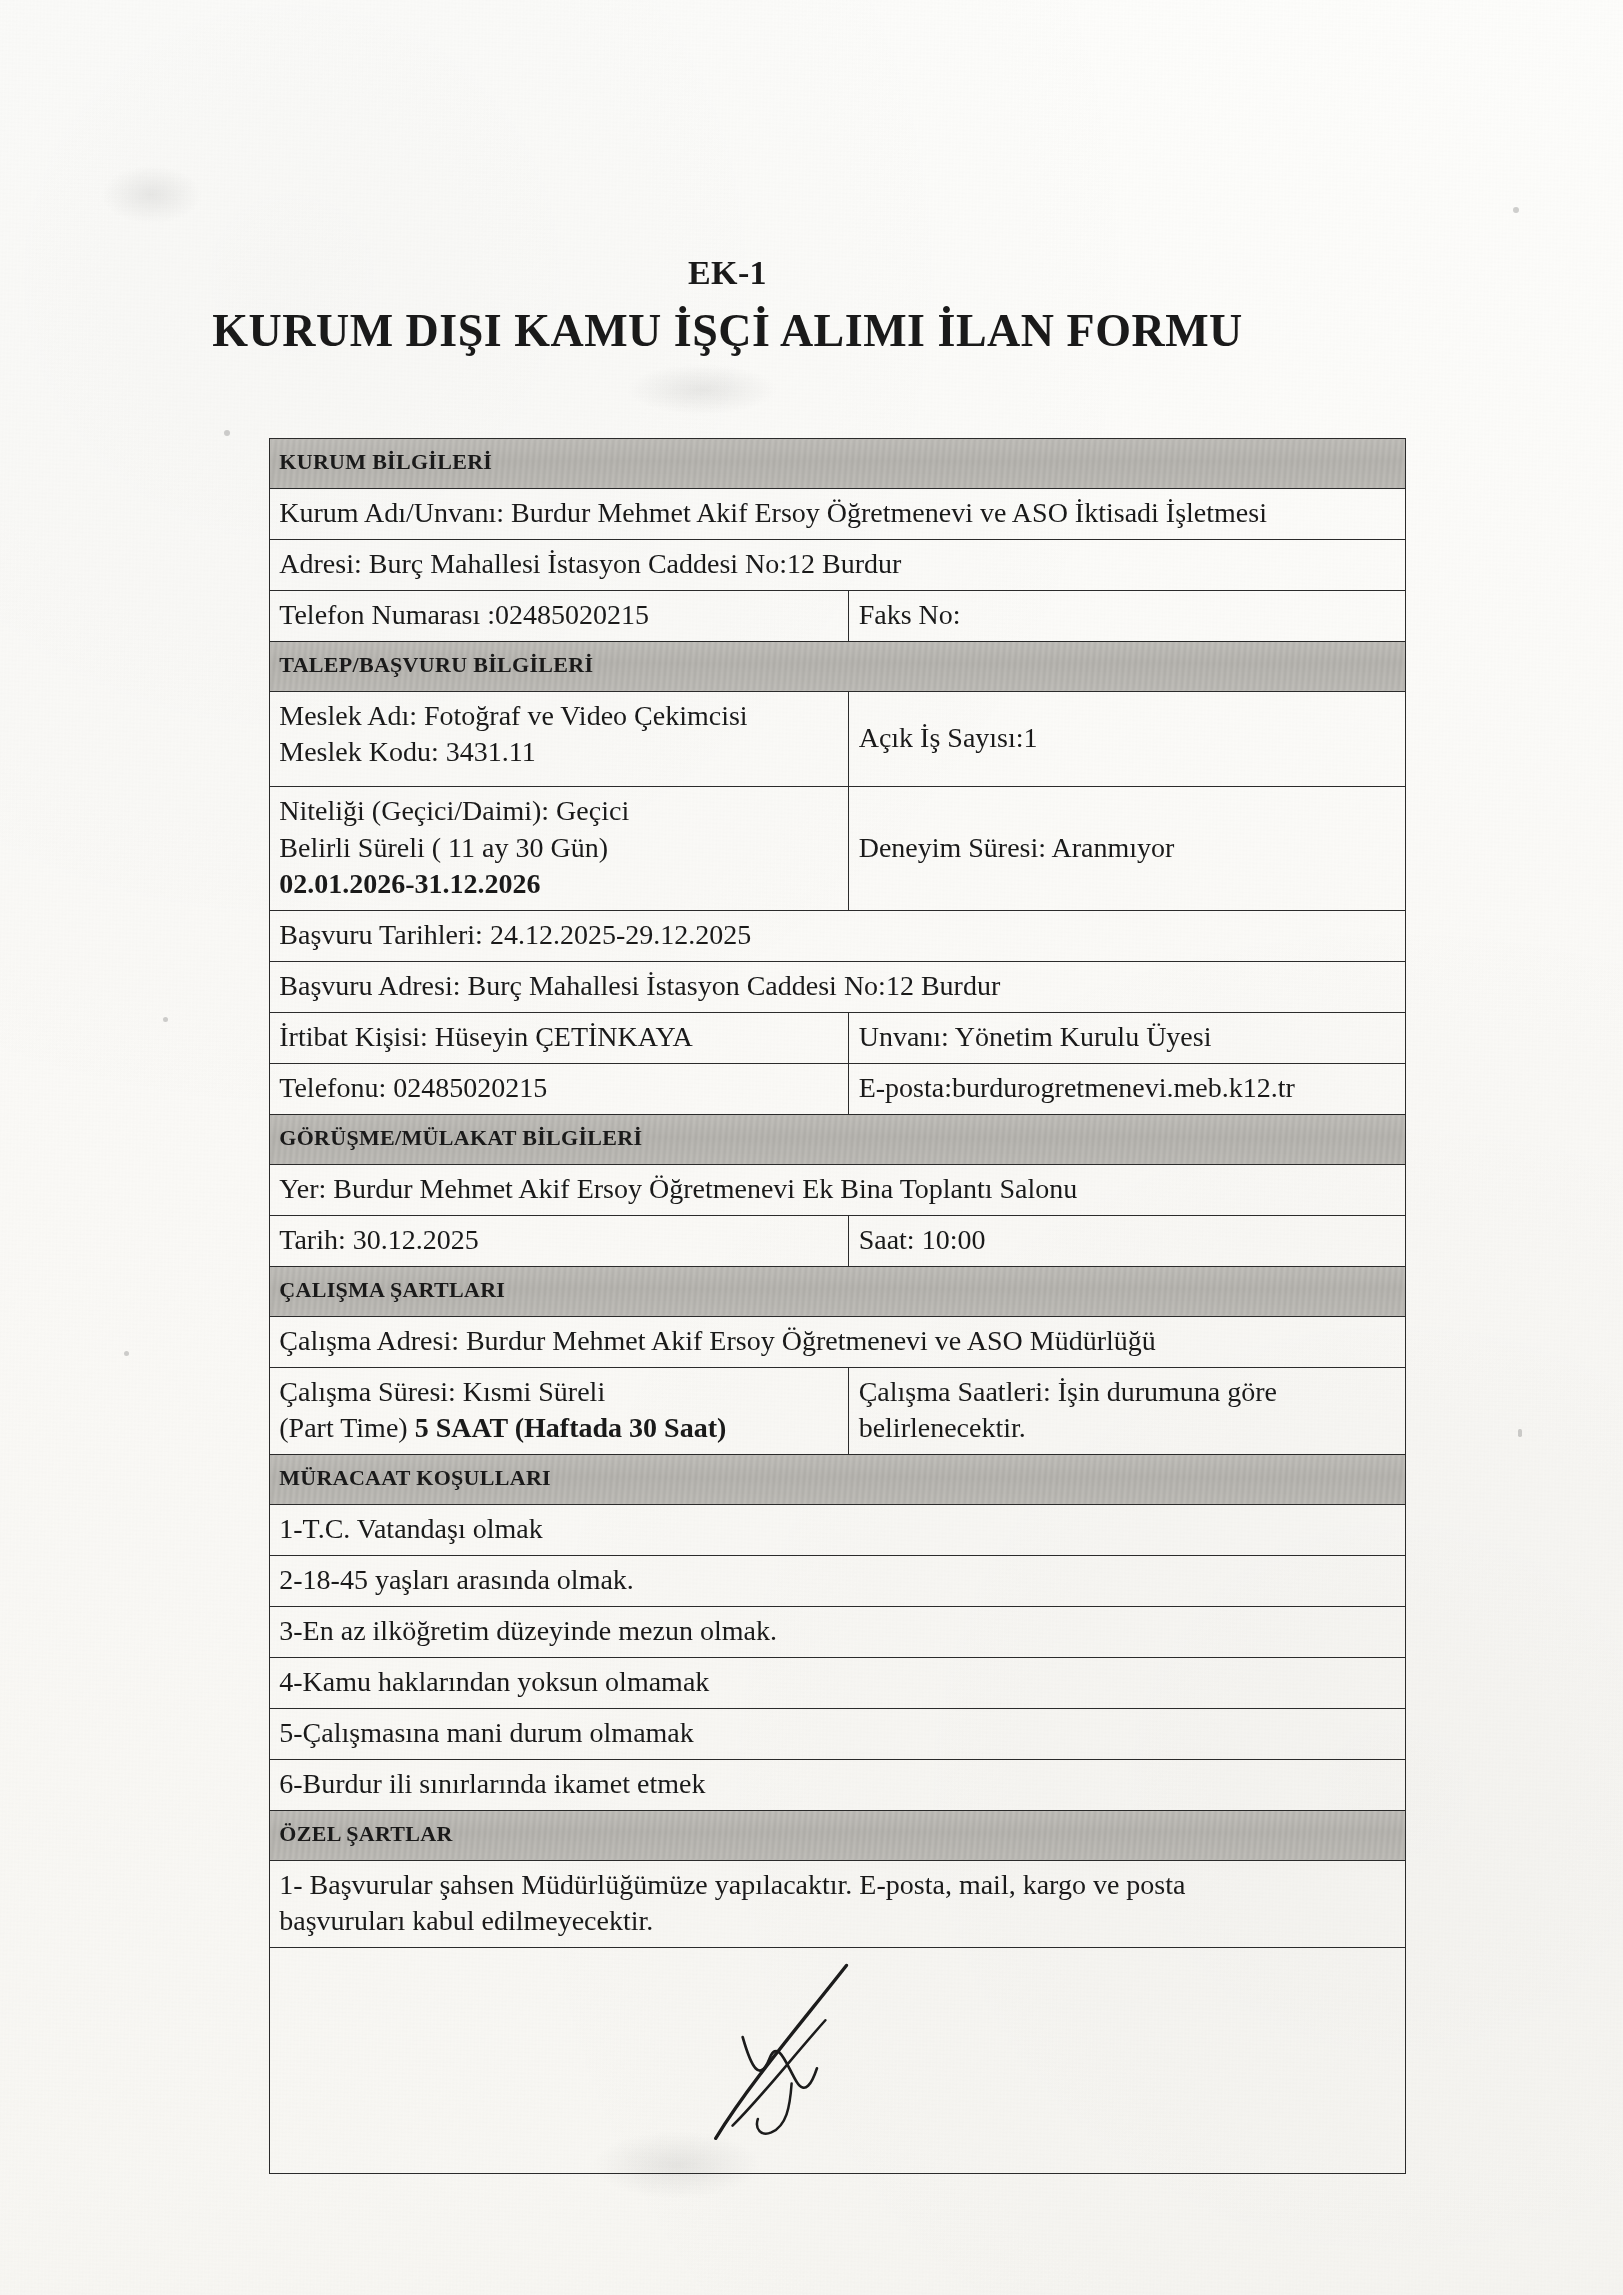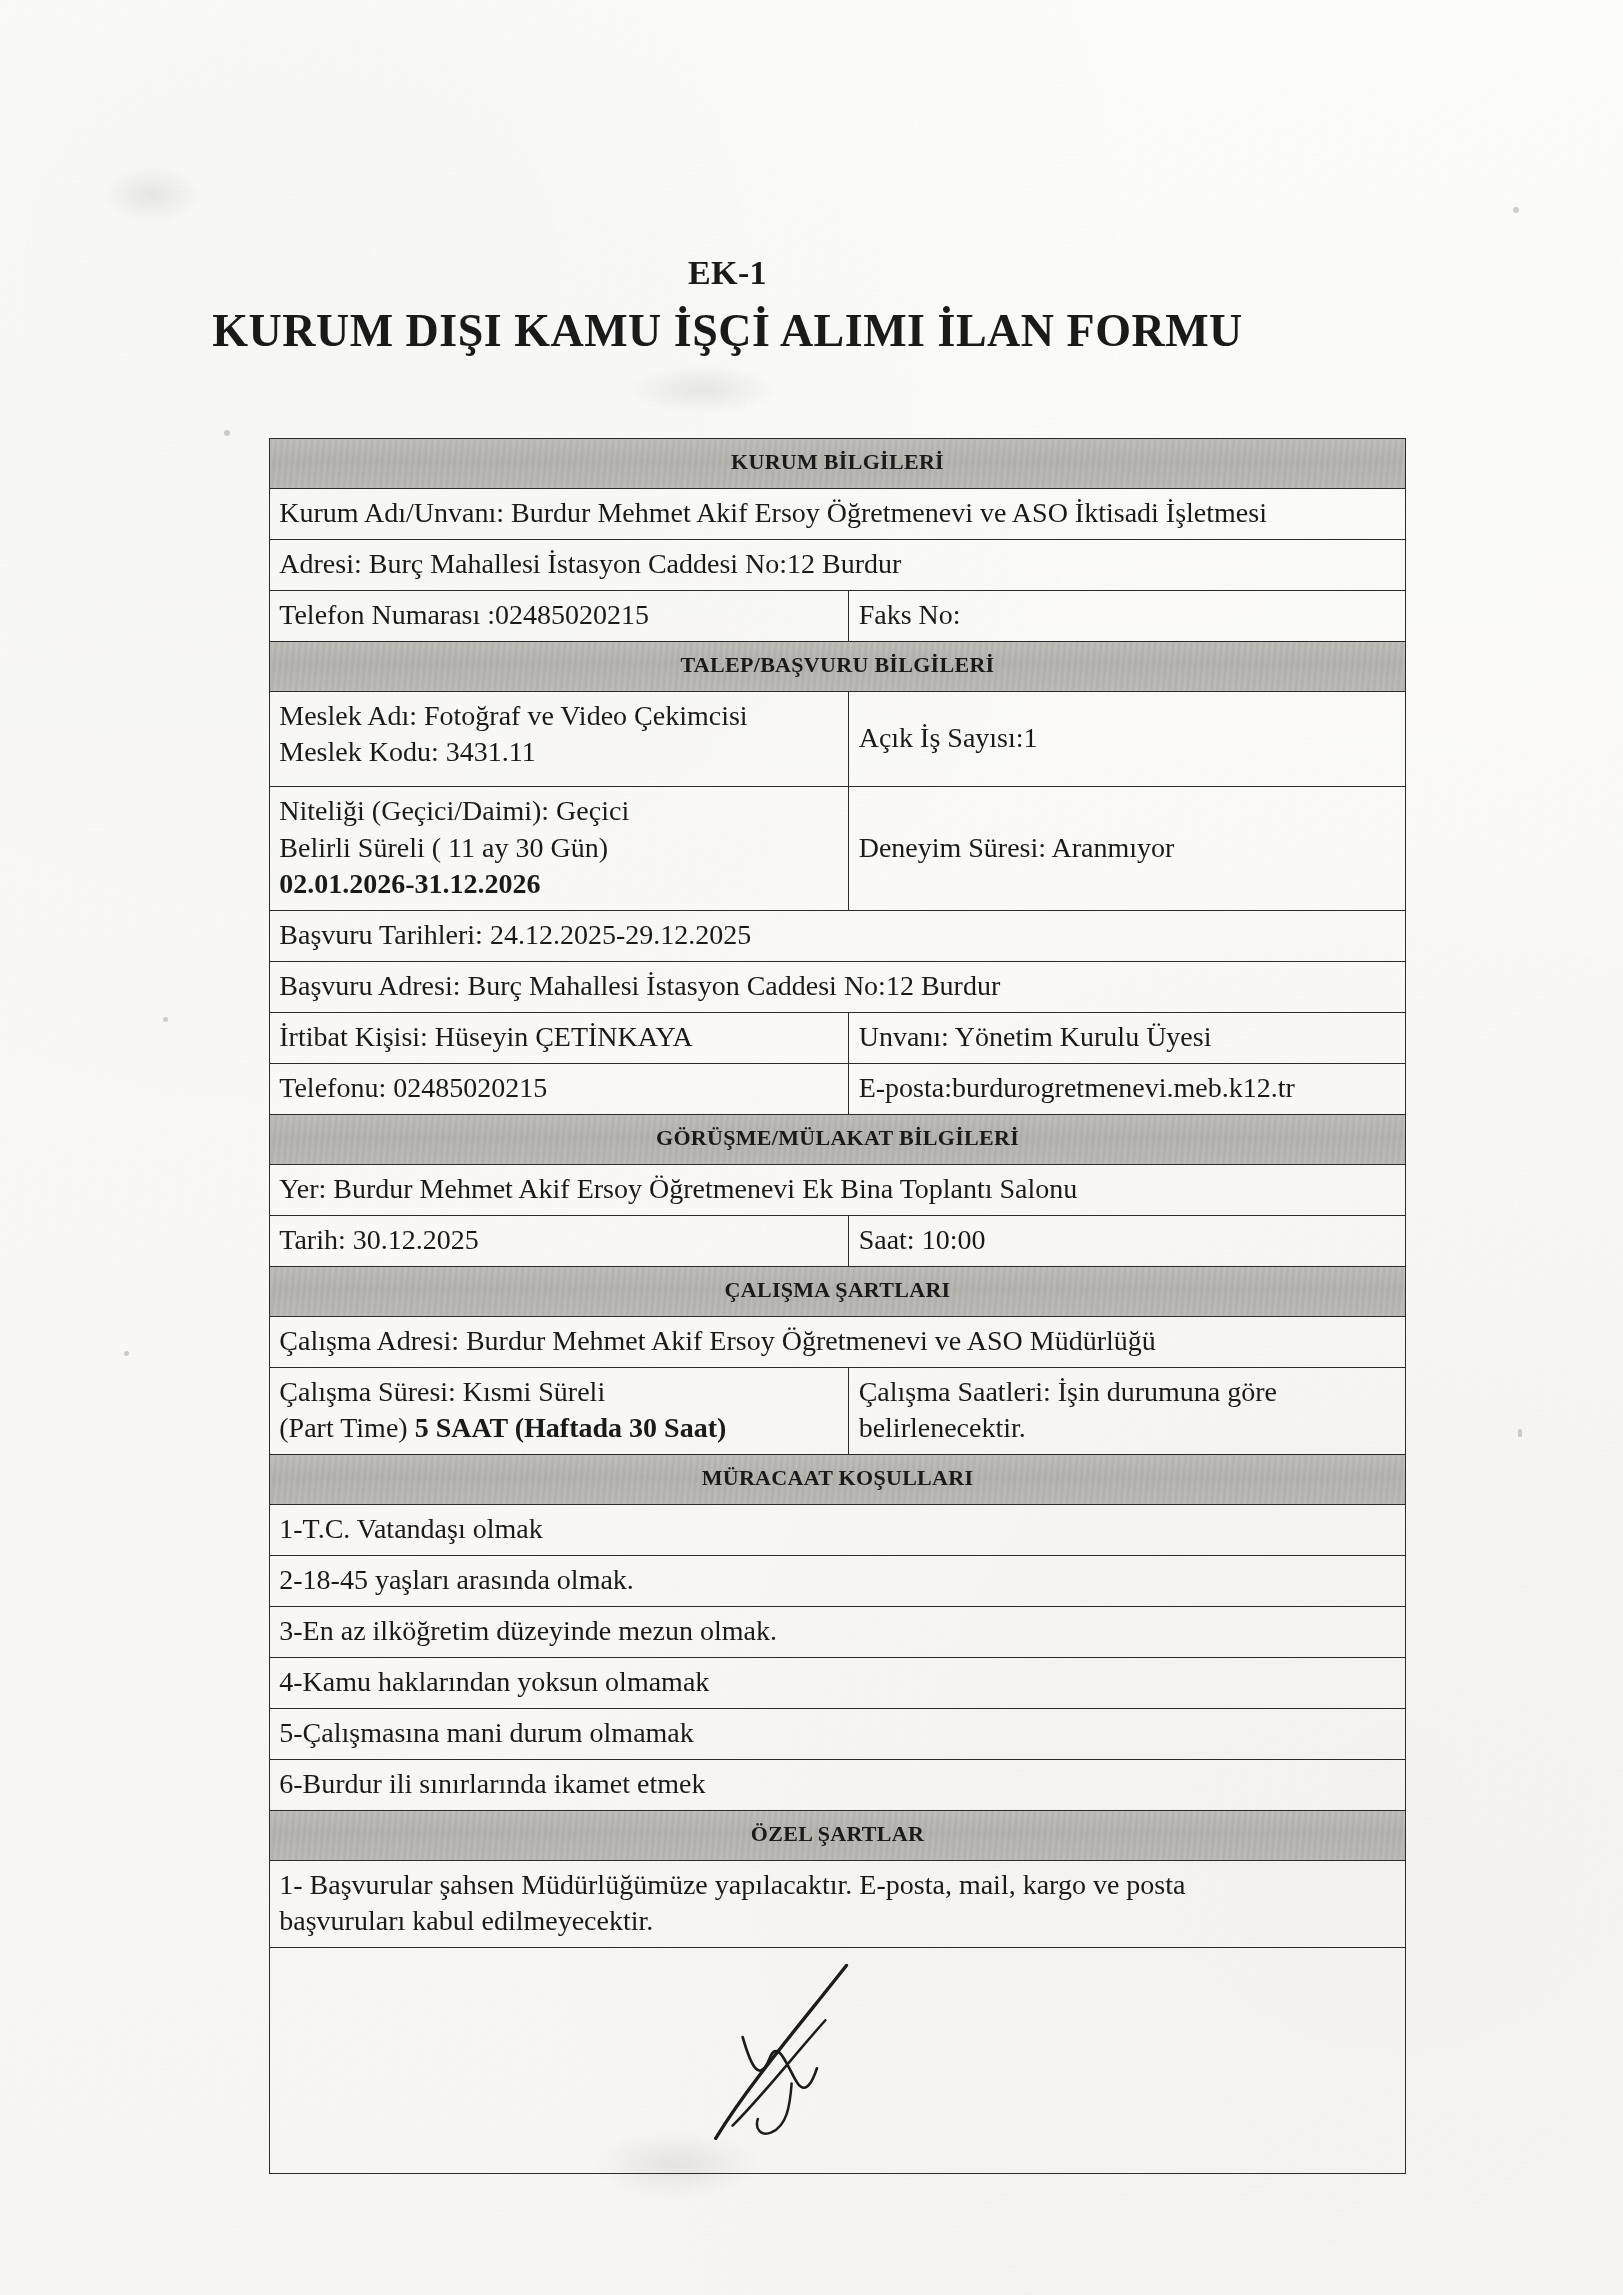--- a/index.html
+++ b/index.html
@@ -81,21 +81,20 @@
   }
   .section-row td {
     background:
       repeating-linear-gradient(95deg, rgba(0,0,0,0.09) 0px, rgba(0,0,0,0.03) 2.5px, rgba(0,0,0,0.10) 6px),
       linear-gradient(180deg, #c9c7c2 0%, #bfbdb8 45%, #c6c4bf 100%);
     font-weight: bold;
     letter-spacing: 0.3px;
     padding-top: 9.3px;
     padding-bottom: 11px;
     font-size: 22px;
-    text-align: center;
   }
   .bold { font-weight: bold; }
   .tall { height: 81px; }
   .tall3 { height: 108px; }
 
   .signature-cell {
     height: 211px;
     background:
       repeating-linear-gradient(93deg, rgba(0,0,0,0.085) 0px, rgba(0,0,0,0.02) 3.4px, rgba(0,0,0,0.095) 6.8px),
       linear-gradient(180deg, #c8c6c1 0%, #c0beb9 50%, #c7c5c0 100%);

